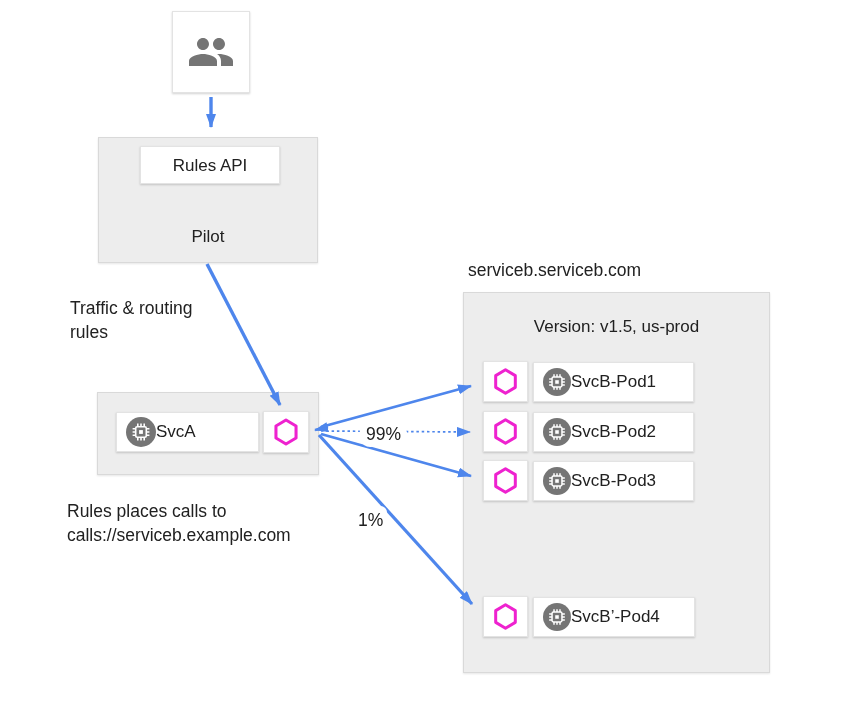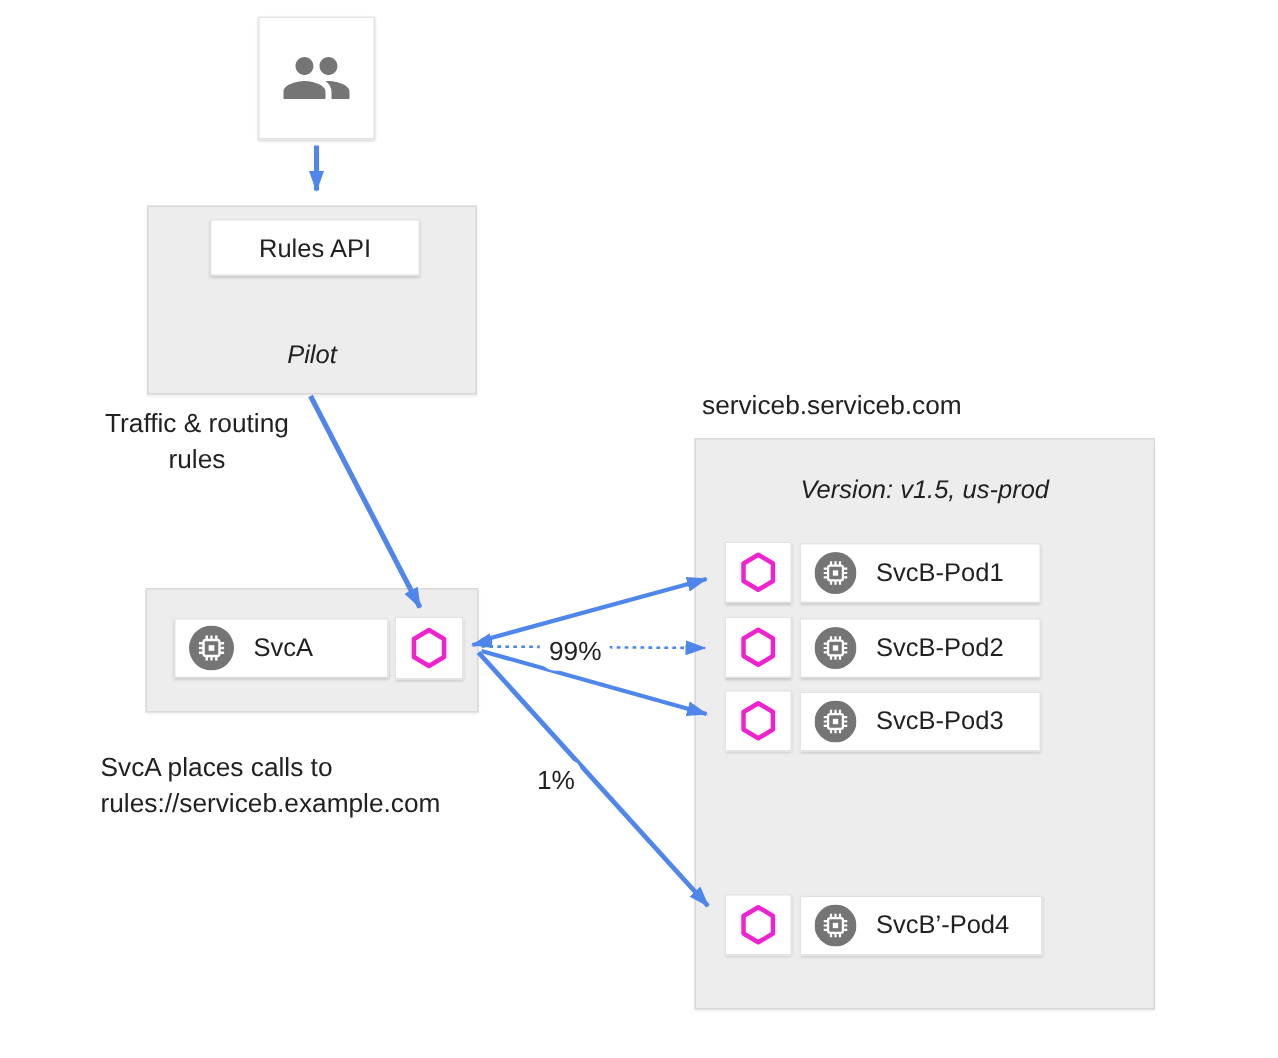--- a/index.html
+++ b/index.html
@@ -12,54 +12,54 @@
     position:absolute;background:#ededed;border:1px solid #d9d9d9;
     box-sizing:border-box;box-shadow:0 1px 2px rgba(0,0,0,.10);padding-left:24px;
   }
   .whitebox{
     position:absolute;background:#ffffff;border:1px solid #e3e3e3;
     box-sizing:border-box;box-shadow:0 1px 2px rgba(0,0,0,.18);
     display:flex;align-items:center;justify-content:center;
   }
   .label-17{font-size:17px;line-height:1;color:#212121;}
   .note{position:absolute;font-size:17.5px;line-height:24px;color:#212121;white-space:nowrap;}
-  .podrow-label{justify-content:flex-start;padding-left:9px;gap:13px;}
+  .podrow-label{justify-content:flex-start;padding-left:9px;}
   .svc-label{font-size:17px;}
   .icon-fill{fill:var(--icon,#757575);}
   .chip-stroke{stroke:#ffffff;fill:none;}
   .chip-fill{fill:#ffffff;}
   .hex{stroke:var(--envoy,#ee22cf);fill:none;stroke-width:3.2;stroke-linejoin:round;}
   .overlay{position:absolute;left:0;top:0;pointer-events:none;z-index:6;}
   .arrow{stroke:var(--arrow,#4e86ec);fill:none;}
   .mk{fill:var(--arrow,#4e86ec);}
   .weight-label{
     font-family:"Liberation Sans",sans-serif;font-size:17.5px;fill:#212121;
     stroke:#ffffff;stroke-width:14px;paint-order:stroke;stroke-linejoin:round;
   }
-  .center-text{position:absolute;left:0;right:0;text-align:center;font-size:17px;color:#212121;font-style:italic;}
+  .center-text{position:absolute;left:0;right:0;text-align:center;font-size:17px;color:#212121;}
 </style>
 </head>
 <body>
 
 <div class="stage">
 
   <div class="whitebox" style="left:172px;top:11px;width:78px;height:82px;">
     <svg width="48" height="48" viewBox="0 0 24 24">
       <path class="icon-fill" d="M16 11c1.66 0 2.99-1.34 2.99-3S17.66 5 16 5c-1.66 0-3 1.34-3 3s1.34 3 3 3zm-8 0c1.66 0 2.99-1.34 2.99-3S9.66 5 8 5C6.34 5 5 6.34 5 8s1.34 3 3 3zm0 2c-2.33 0-7 1.17-7 3.5V19h14v-2.5c0-2.33-4.67-3.5-7-3.5zm8 0c-.29 0-.62.02-.97.05 1.16.84 1.97 1.97 1.97 3.45V19h6v-2.5c0-2.33-4.67-3.5-7-3.5z"></path>
     </svg>
   </div>
 
   <div class="graybox" style="left:98px;top:137px;width:220px;height:126px;">
     <div class="whitebox" style="left:41px;top:8px;width:140px;height:38px;">
       <span class="label-17">Rules API</span>
     </div>
     <div class="center-text" style="bottom:15px;">Pilot</div>
   </div>
 
-  <div class="note" style="left:70px;top:270px;text-align:center;">
+  <div class="note" style="left:70px;top:296px;">
     <div>Traffic &amp; routing</div>
     <div>rules</div>
   </div>
 
   <div class="graybox" style="left:97px;top:392px;width:222px;height:83px;">
     <div class="whitebox podrow-label" style="left:18px;top:19px;width:143px;height:40px;">
       <svg width="30" height="30" viewBox="0 0 30 30">
         <circle class="icon-fill" cx="15" cy="15" r="15"></circle>
         <g class="chip-stroke" stroke-width="1.6">
           <rect x="9.7" y="9.7" width="10.6" height="10.6" rx="1.5"></rect>
@@ -70,22 +70,22 @@
       <span class="svc-label">SvcA</span>
     </div>
     <div class="whitebox" style="left:165px;top:18px;width:46px;height:42px;">
       <svg width="46" height="42" viewBox="0 0 46 42">
         <polygon class="hex" points="23,8.5 33.5,14.75 33.5,27.25 23,33.5 12.5,27.25 12.5,14.75"></polygon>
       </svg>
     </div>
   </div>
 
   <div class="note" style="left:67px;top:499px;">
-    <div>SvcA places calls to</div>
-    <div>rules://serviceb.example.com</div>
+    <div>Rules places calls to</div>
+    <div>calls://serviceb.example.com</div>
   </div>
 
   <div class="note" style="left:468px;top:258px;">serviceb.serviceb.com</div>
 
   <div class="graybox" style="left:463px;top:292px;width:307px;height:381px;">
 
     <div class="center-text" style="top:24px;">Version: v1.5, us-prod</div>
 
     <div class="whitebox" style="left:19px;top:68px;width:45px;height:41px;">
       <svg width="45" height="41" viewBox="0 0 46 42">

